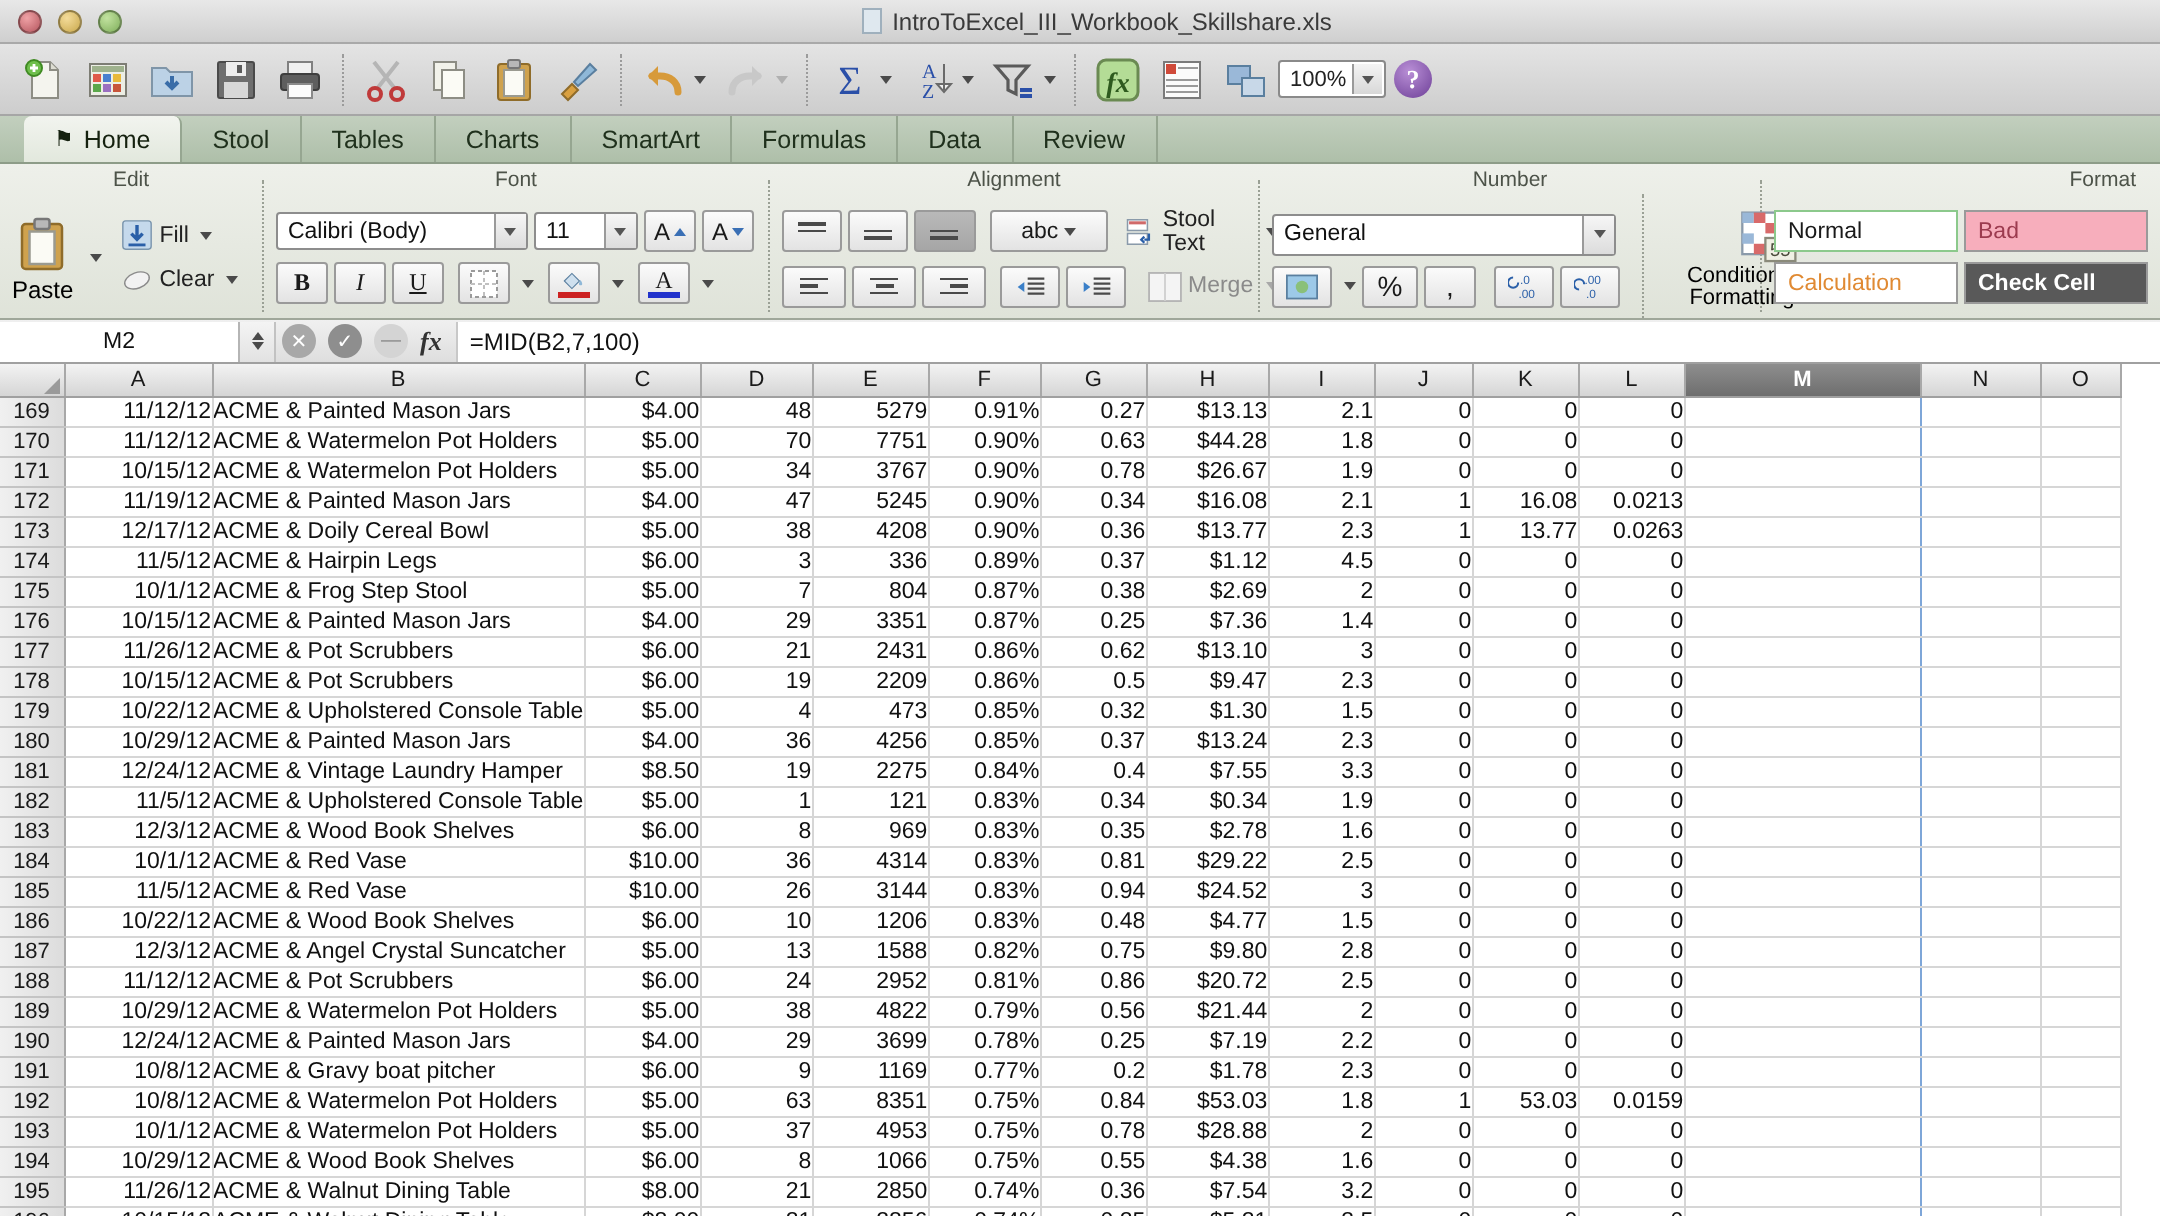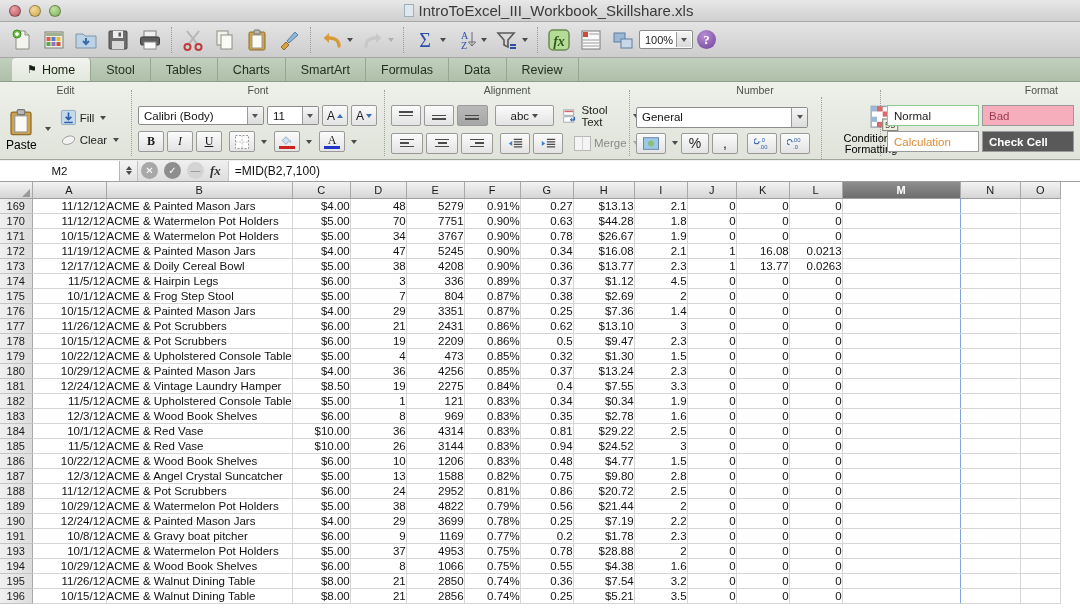--- a/index.html
+++ b/index.html
@@ -19,21 +19,21 @@
     display: flex; align-items: center;
     position: relative; flex: 0 0 22px;
   }
   .lights { display: flex; gap: 8px; padding-left: 9px; }
   .light { width: 12px; height: 12px; border-radius: 50%; border: 1px solid rgba(0,0,0,.32); }
   .light.red    { background: radial-gradient(circle at 35% 30%, #f0a2a6, #b4565e); }
   .light.yellow { background: radial-gradient(circle at 35% 30%, #f4dc9a, #c9a84c); }
   .light.green  { background: radial-gradient(circle at 35% 30%, #c2e3a0, #7fae5b); }
   .title-center {
     position: absolute; left: 0; right: 0; text-align: center;
-    font-size: 15px; color: #3a3a3a;
+    font-size: 12px; color: #3a3a3a;
     display: flex; align-items: center; justify-content: center; gap: 5px; padding-left: 17px;
   }
   .doc-ico { width: 10px; height: 13px; background: #dfe8ef; border: 1px solid #9fb0bd; display:inline-block; }
 
   
   .toolbar {
     height: 36px; flex: 0 0 36px;
     background: linear-gradient(#e4e4e4, #cdcdcd);
     border-bottom: 1px solid #a6a6a6;
     display: flex; align-items: center; padding: 0 6px; gap: 0px;
@@ -623,21 +623,21 @@
             <span class="tb-caret"></span>
           </div>
           <span style="font-size:11px">Conditional</span>
           <span style="font-size:11px">Formatting</span>
         </div>
       </div>
     </div>
     <div class="grp-div"></div>
 
     <div class="grp" style="flex:1">
-      <div class="grp-title" style="text-align:right;padding-right:22px">Format</div>
+      <div class="grp-title" style="text-align:right;padding-right:12px">Format</div>
       <div class="grp-body" style="align-items:center">
         <div class="col2">
           <div class="row2">
             <div class="stylebox st-normal">
                 <span>Normal</span>
               </div>
             <div class="stylebox st-bad">
                 <span>Bad</span>
               </div>
           </div>
@@ -1120,20 +1120,38 @@
             <td class="cell num">$1.78</td>
             <td class="cell num">2.3</td>
             <td class="cell num">0</td>
             <td class="cell num">0</td>
             <td class="cell num">0</td>
             <td class="cell num selcol"></td>
             <td class="cell num"></td>
             <td class="cell num"></td>
           </tr>
           <tr>
+            <td class="rh">192</td>
+            <td class="cell num">10/8/12</td>
+            <td class="cell txt">ACME &amp; Watermelon Pot Holders</td>
+            <td class="cell num">$5.00</td>
+            <td class="cell num">63</td>
+            <td class="cell num">8351</td>
+            <td class="cell num">0.75%</td>
+            <td class="cell num">0.84</td>
+            <td class="cell num">$53.03</td>
+            <td class="cell num">1.8</td>
+            <td class="cell num">1</td>
+            <td class="cell num">53.03</td>
+            <td class="cell num">0.0159</td>
+            <td class="cell num selcol"></td>
+            <td class="cell num"></td>
+            <td class="cell num"></td>
+          </tr>
+          <tr>
             <td class="rh">193</td>
             <td class="cell num">10/1/12</td>
             <td class="cell txt">ACME &amp; Watermelon Pot Holders</td>
             <td class="cell num">$5.00</td>
             <td class="cell num">37</td>
             <td class="cell num">4953</td>
             <td class="cell num">0.75%</td>
             <td class="cell num">0.78</td>
             <td class="cell num">$28.88</td>
             <td class="cell num">2</td>

